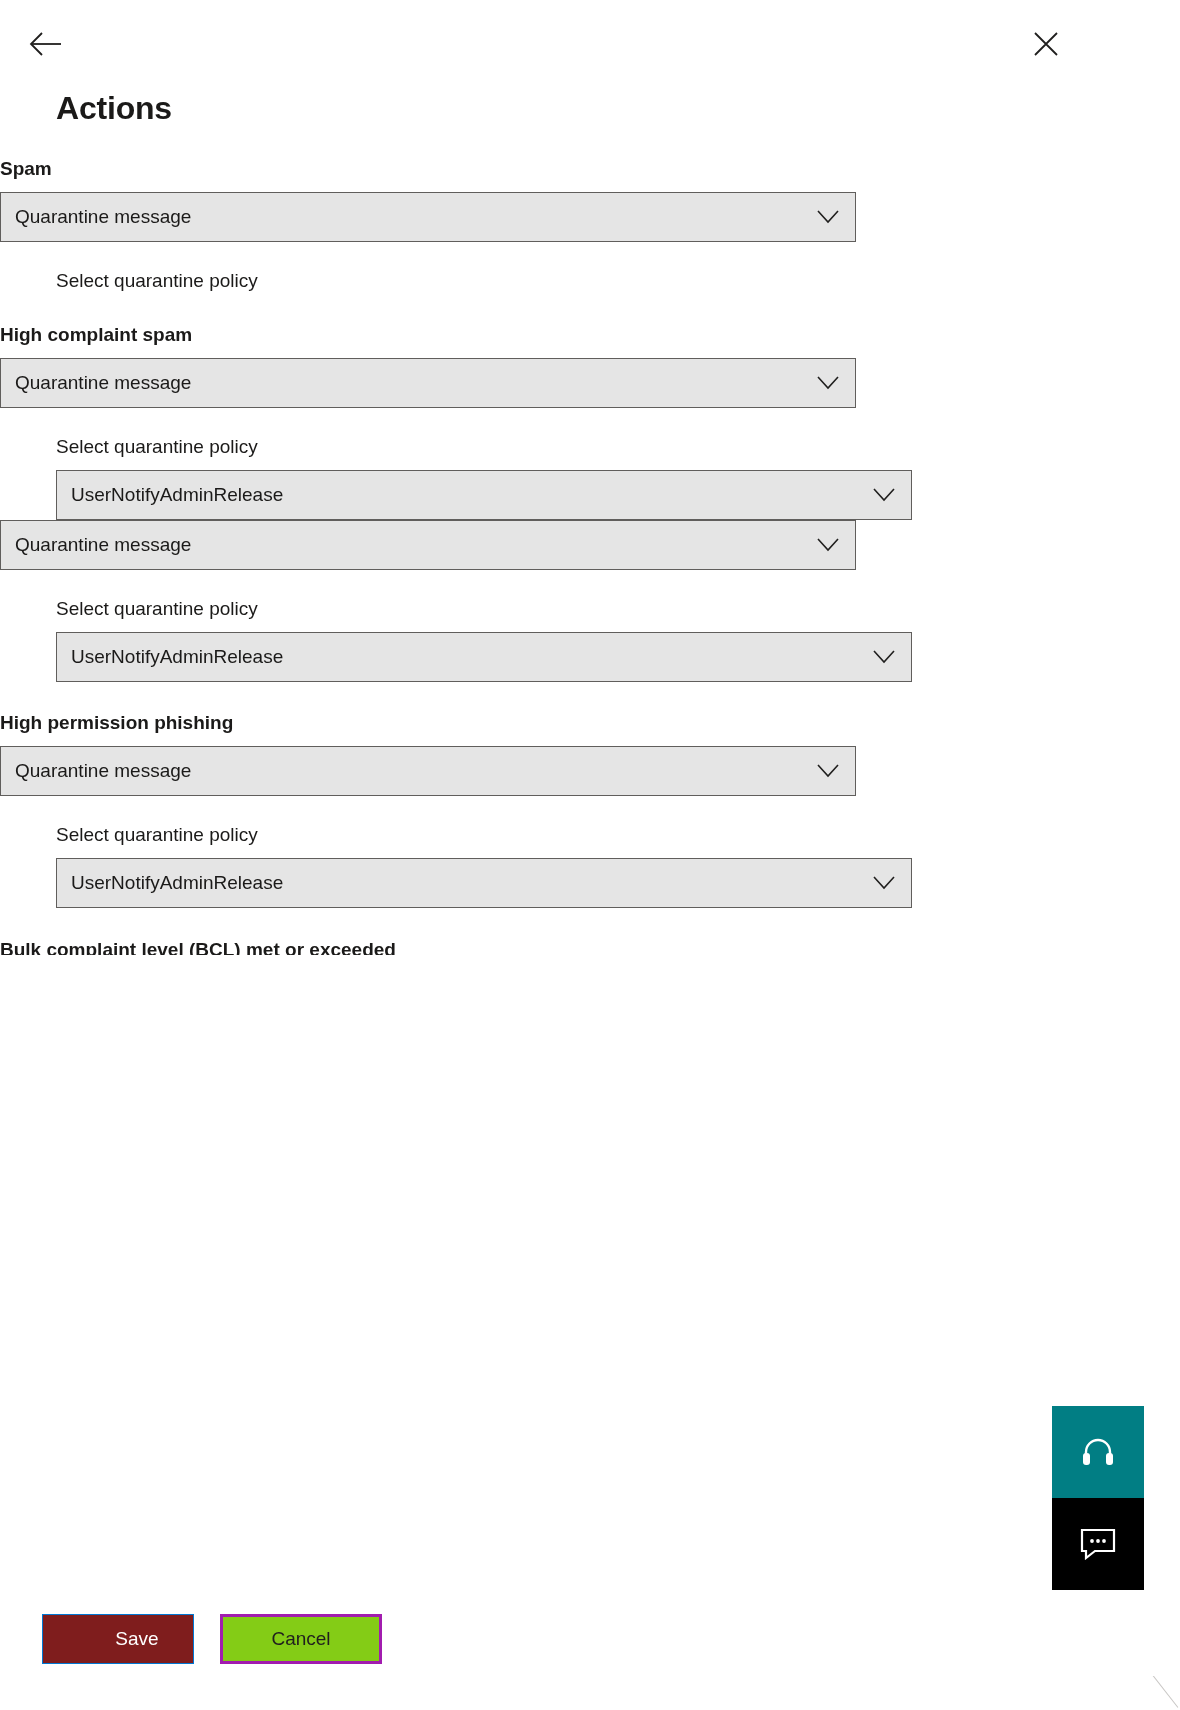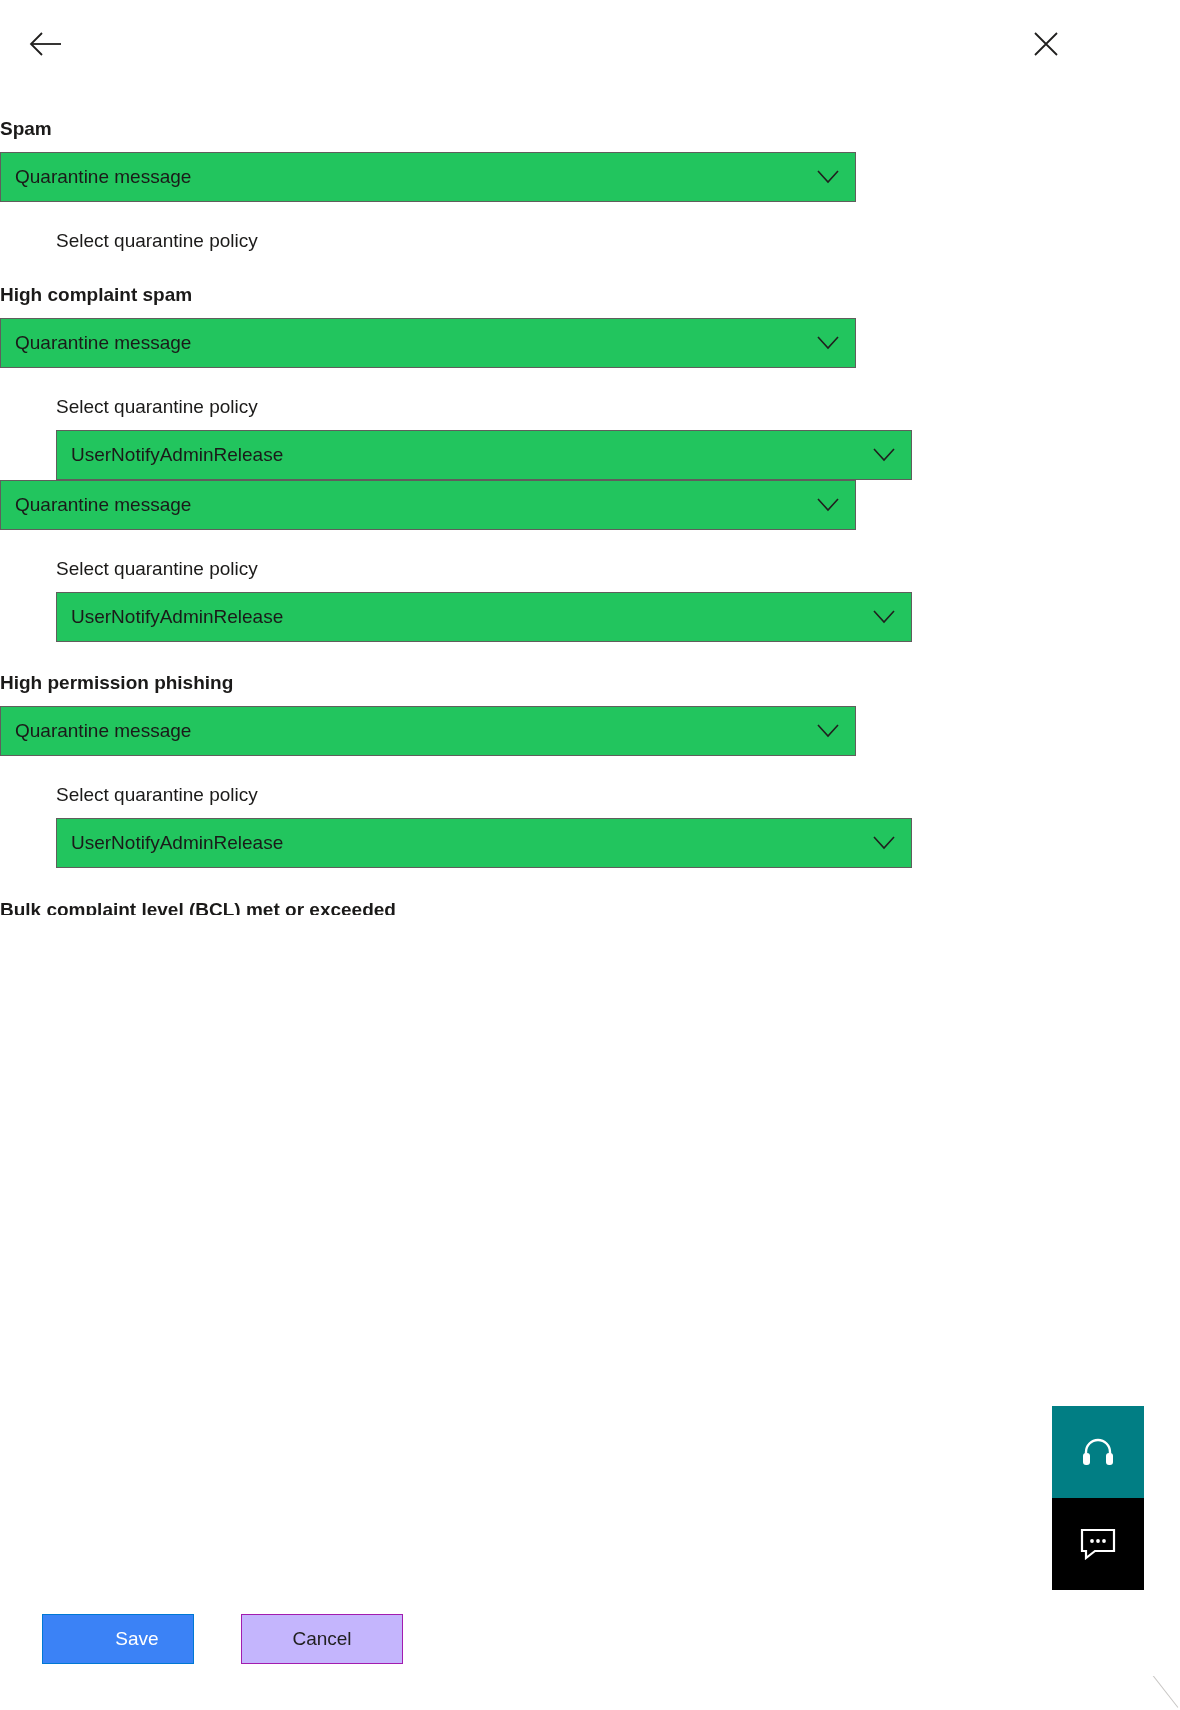--- a/index.html
+++ b/index.html
@@ -89,21 +89,21 @@
     font-weight: bold;
     color: #1b1a19;
     margin-top: 28px;
     margin-bottom: 10px;
   }
 
   .dropdown {
     position: relative;
     box-sizing: border-box;
     border: 1px solid #605e5c;
-    background: #22c55e;
+    background: #e5e5e5;
     height: 50px;
     display: flex;
     align-items: center;
     padding: 0 14px;
     cursor: pointer;
   }
   .dropdown .value {
     font-size: 19px;
     line-height: 26px;
     color: #1b1a19;
@@ -170,32 +170,31 @@
     box-sizing: border-box;
     height: 50px;
     font-size: 19px;
     font-family: "Liberation Sans", sans-serif;
     cursor: pointer;
     border: 1px solid transparent;
   }
   .btn-save {
     left: 42px;
     width: 152px;
-    background: #3b82f6;
+    background: #7f1d1d;
     color: #ffffff;
     border-color: #0078d4;
     padding-left: 44px;
   }
   .btn-cancel {
     left: 220px;
     width: 162px;
-    background: #c4b5fd;
+    background: #84cc16;
     color: #201f1e;
-    border: 1px solid #a21caf;
-    margin-left: 21px;
+    border: 3px solid #a21caf;
   }
 
   
   .widget {
     position: absolute;
     right: 36px;
     width: 92px;
     height: 92px;
     display: flex;
     align-items: center;
@@ -257,20 +256,21 @@
       <span>
         <svg class="icon-svg" width="26" height="26" viewBox="0 0 26 26" aria-hidden="true">
           <path d="M2 2 L24 24 M24 2 L2 24" stroke="#201f1e" stroke-width="1.8" fill="none"></path>
         </svg>
       </span>
     </button>
   </div>
 
   <div class="content">
 
+    <h1 class="page-title">Actions</h1>
 
     <div class="field-group">
 
       <div class="field-label">Spam</div>
       <div class="dropdown primary">
         <span class="value">Quarantine message</span>
         <span class="chev">
           <svg class="icon-svg" width="22" height="14" viewBox="0 0 22 14" aria-hidden="true">
             <path d="M1 1 L11 12 L21 1" stroke="#201f1e" stroke-width="1.6" fill="none"></path>
           </svg>

